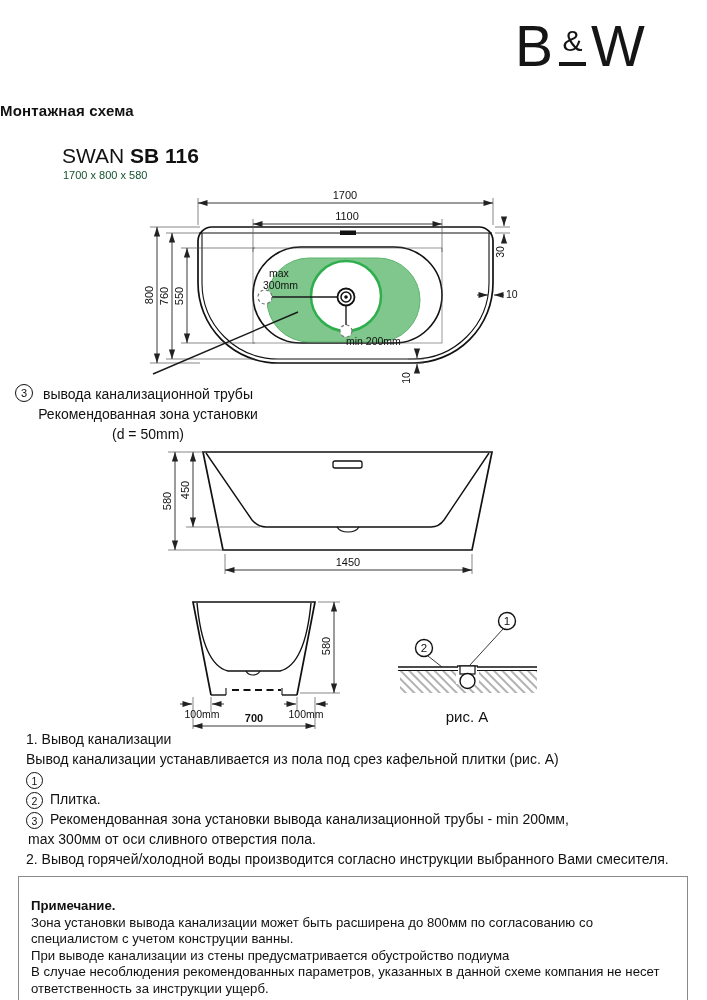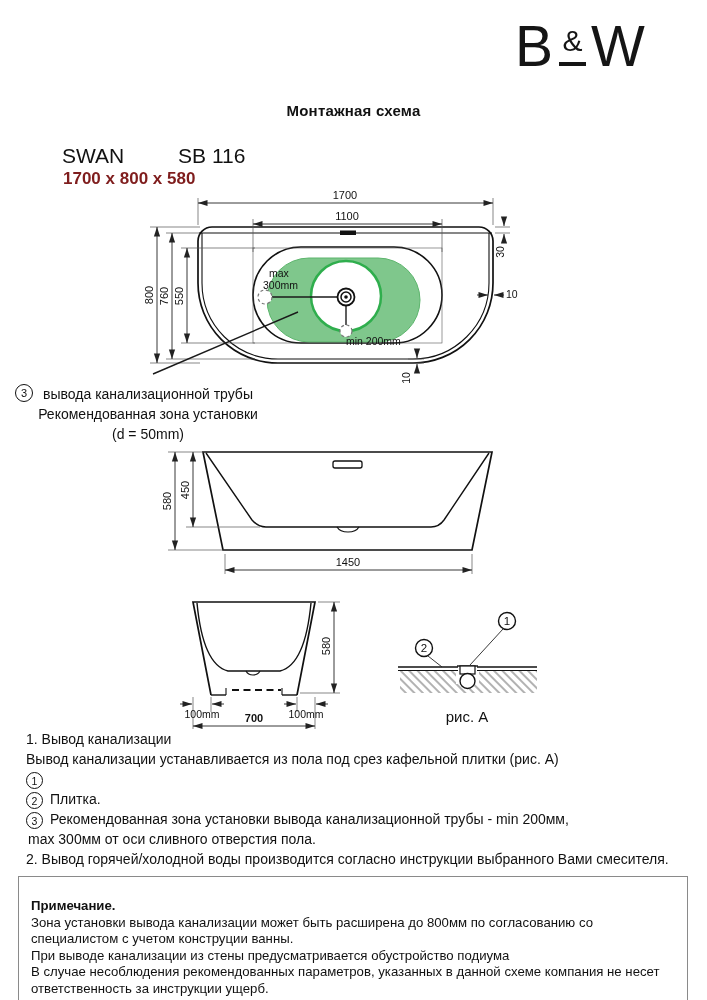--- a/index.html
+++ b/index.html
@@ -8,25 +8,25 @@
     font-family:"Liberation Sans","DejaVu Sans",sans-serif;color:#111;
     overflow:hidden;
   }
   .abs{position:absolute;}
   
   .logo{left:515px;top:22px;display:flex;align-items:flex-start;color:#151515;}
   .logo .big{font-size:57px;line-height:48px;letter-spacing:1px;}
   .amp-wrap{display:flex;flex-direction:column;align-items:center;margin:4px 5px 0 5px;}
   .amp{font-size:30px;line-height:30px;}
   .amp-bar{width:27px;height:4px;background:#151515;margin-top:6px;}
-  .page-title{left:0;right:0;top:102px;text-align:center;font-size:15px;font-weight:600;letter-spacing:.2px;}
+  .page-title{left:0;right:0;top:102px;font-size:15px;font-weight:600;letter-spacing:.2px;}
   .product{left:62px;top:144px;font-size:21px;}
   .product .srs{font-weight:400;}
-  .product .mdl{font-weight:400;margin-left:48px;}
-  .product-size{left:63px;top:169px;font-size:17px;color:#7f1d1d;font-weight:bold;}
+  .product .mdl{font-weight:700;}
+  .product-size{left:63px;top:169px;font-size:11px;color:#14532d;}
   
   .callout-circ{left:15px;top:384px;width:16px;height:16px;border:1.5px solid #111;border-radius:50%;
     display:flex;align-items:center;justify-content:center;font-size:11px;}
   .callout-text{left:36px;top:384px;width:224px;text-align:center;font-size:14px;line-height:20px;color:#111;}
   
   .instr{left:26px;top:729px;font-size:14px;line-height:20px;color:#111;width:670px;}
   .instr .row{display:flex;align-items:flex-end;height:20px;white-space:nowrap;}
   .circ{display:inline-flex;flex:0 0 auto;width:15px;height:15px;border:1.4px solid #111;border-radius:50%;
     align-items:center;justify-content:center;font-size:10.5px;margin-right:7px;}
   .indent{padding-left:2px;}

